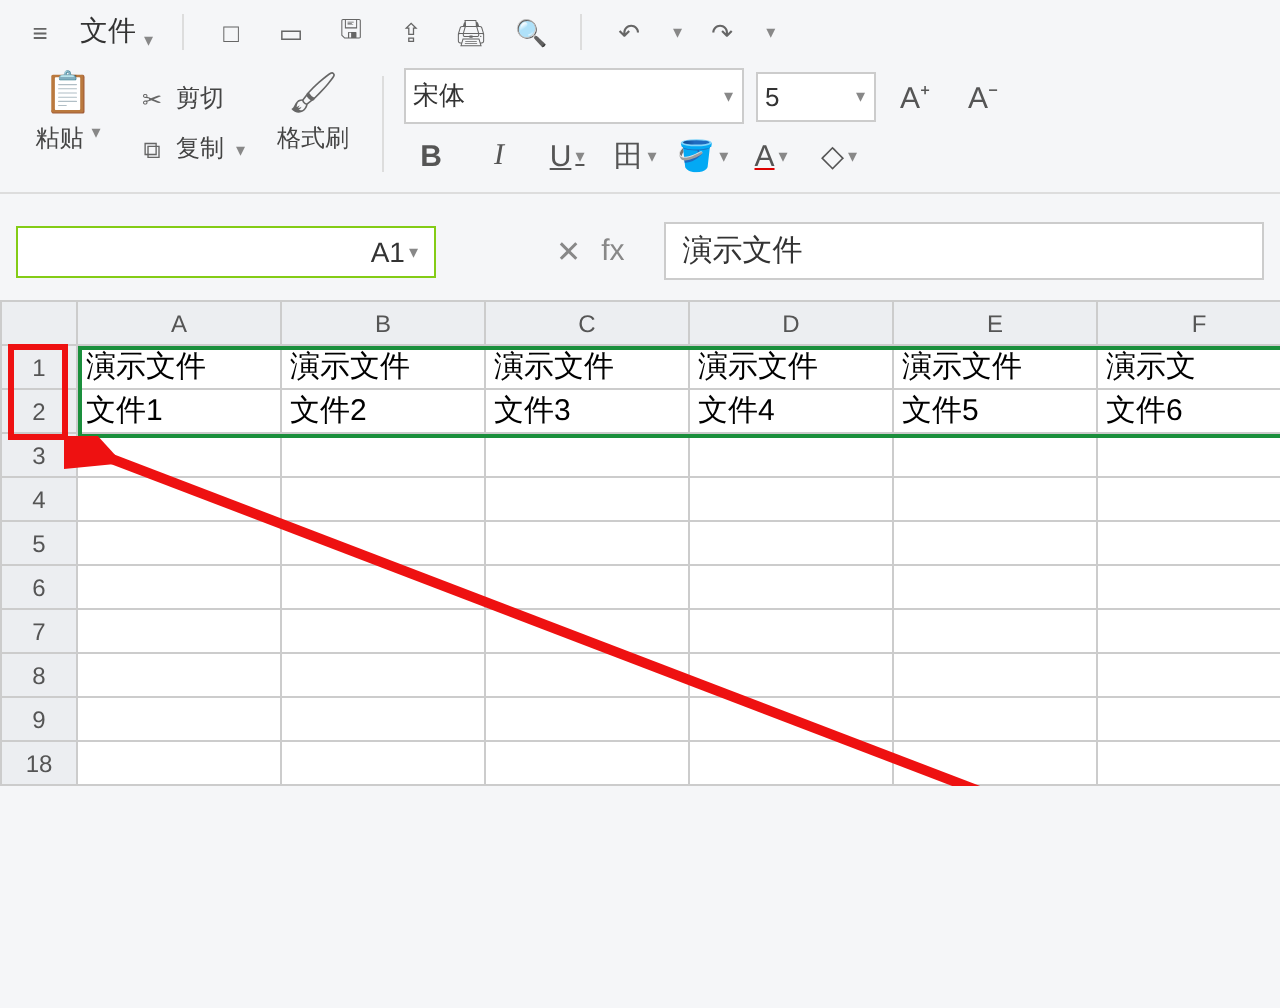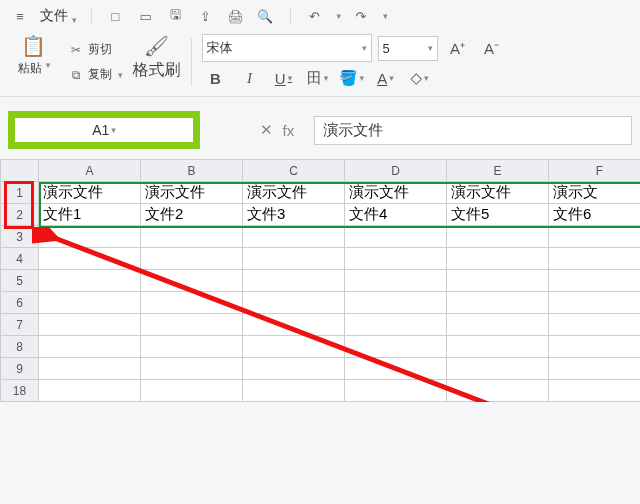--- a/index.html
+++ b/index.html
@@ -64,21 +64,21 @@
     display: flex; align-items: center; gap: 4px;
     font-size: 12px; color: #444; cursor: pointer;
     padding: 2px 4px;
   }
   .small-btn .ic { width: 16px; height: 16px; color: #666; display: inline-flex; align-items:center; justify-content:center; }
   .brush-big {
     display: flex; flex-direction: column; align-items: center;
     width: 48px; cursor: pointer; color: #444;
   }
   .brush-big .ic { font-size: 20px; color: #666; }
-  .brush-big .lbl { font-size: 16px; margin-top: 2px; }
+  .brush-big .lbl { font-size: 12px; margin-top: 2px; }
   .vsep { width: 1px; background: #ddd; margin: 4px 4px; }
   .font-name-sel, .font-size-sel {
     background: #fff; border: 1px solid #ccc;
     padding: 4px 4px; font-size: 13px; color: #333;
     display: flex; align-items: center; justify-content: space-between;
     cursor: pointer;
   }
   .font-name-sel { width: 170px; }
   .font-size-sel { width: 60px; }
   .fmt-btn {
@@ -88,23 +88,23 @@
   }
   .dropdown-caret { font-size: 9px; color: #888; margin-left: 2px; }
   
   .fxbar {
     display: flex; align-items: center;
     gap: 20px;
     padding: 14px 8px 10px 8px;
     background: #f5f6f8;
   }
   .namebox {
-    width: 192px;
-    background: #fff; border: 7px solid #84cc16;
-    display: flex; align-items: center; justify-content: center;
+    width: 210px;
+    background: #fff; border: 1px solid #84cc16;
+    display: flex; align-items: center; justify-content: flex-end;
     padding: 4px 8px; font-size: 14px; color: #333;
     cursor: text;
   }
   .fx-icons { display: flex; align-items: center; gap: 10px; color: #888; font-size: 15px; margin-left: 40px; }
   .fx-input {
     flex: 1;
     background: #fff; border: 1px solid #ccc;
     padding: 4px 8px; font-size: 15px; color: #333;
     min-width: 120px;
     cursor: text;

